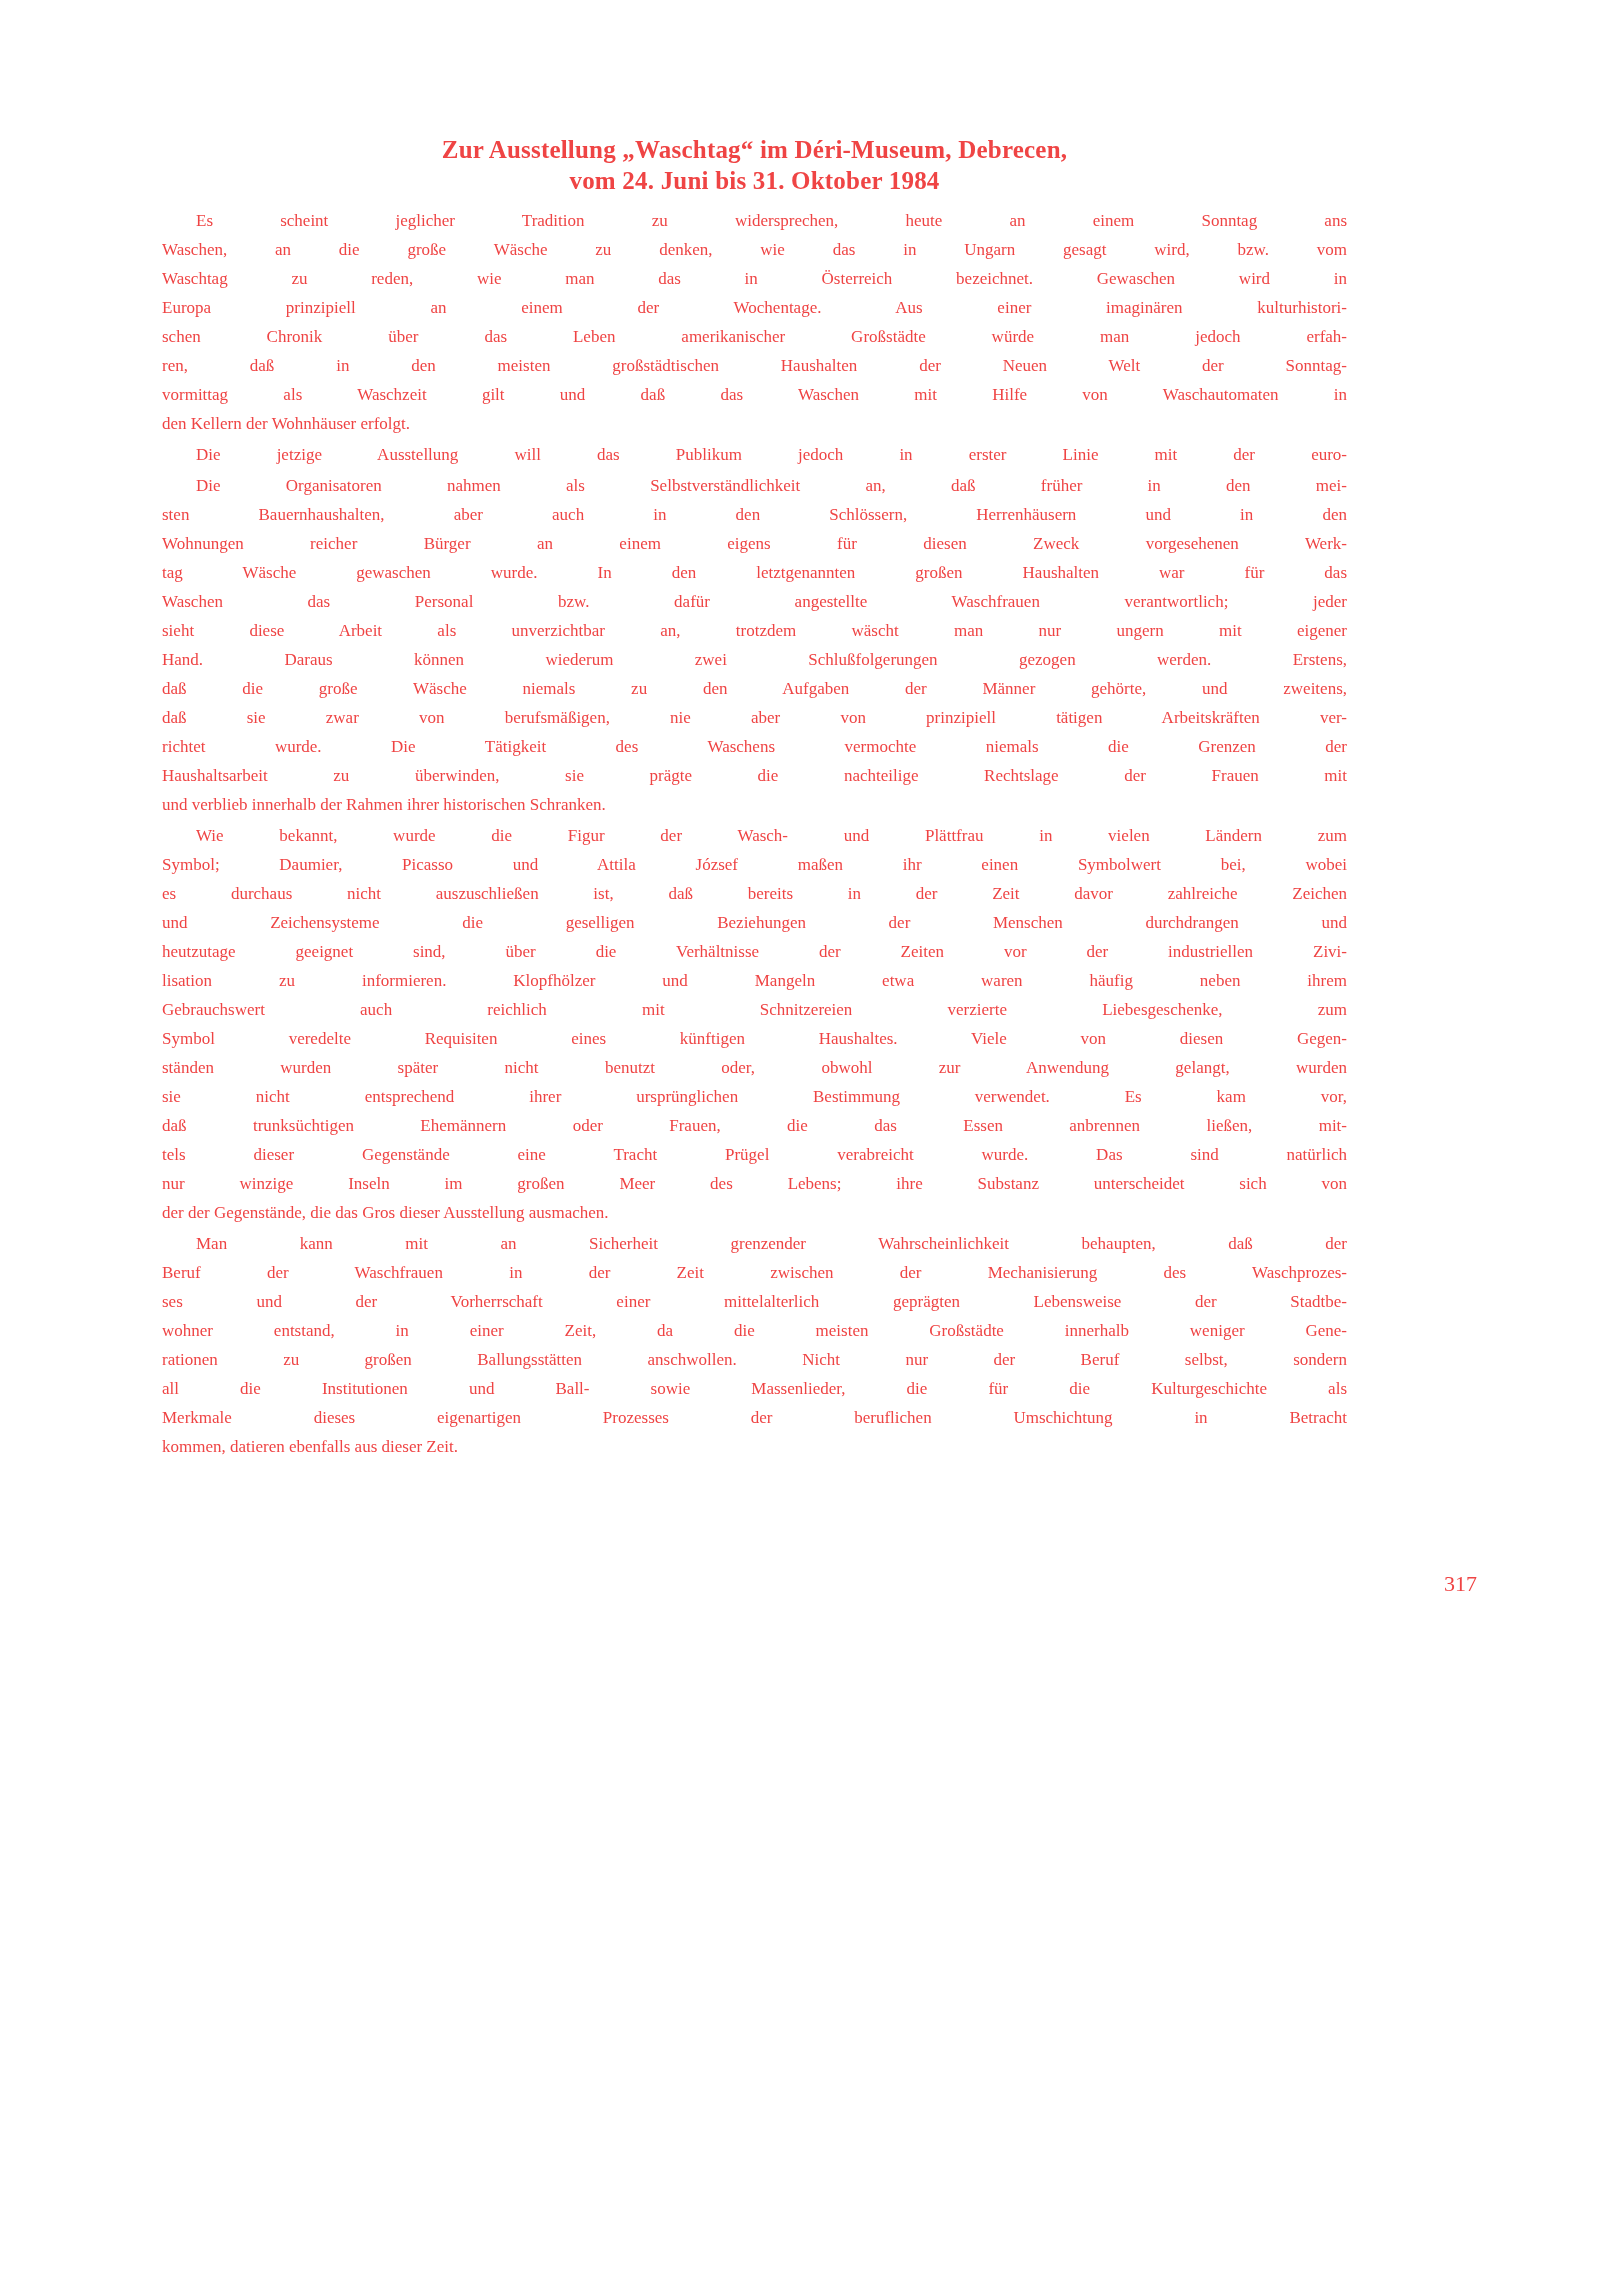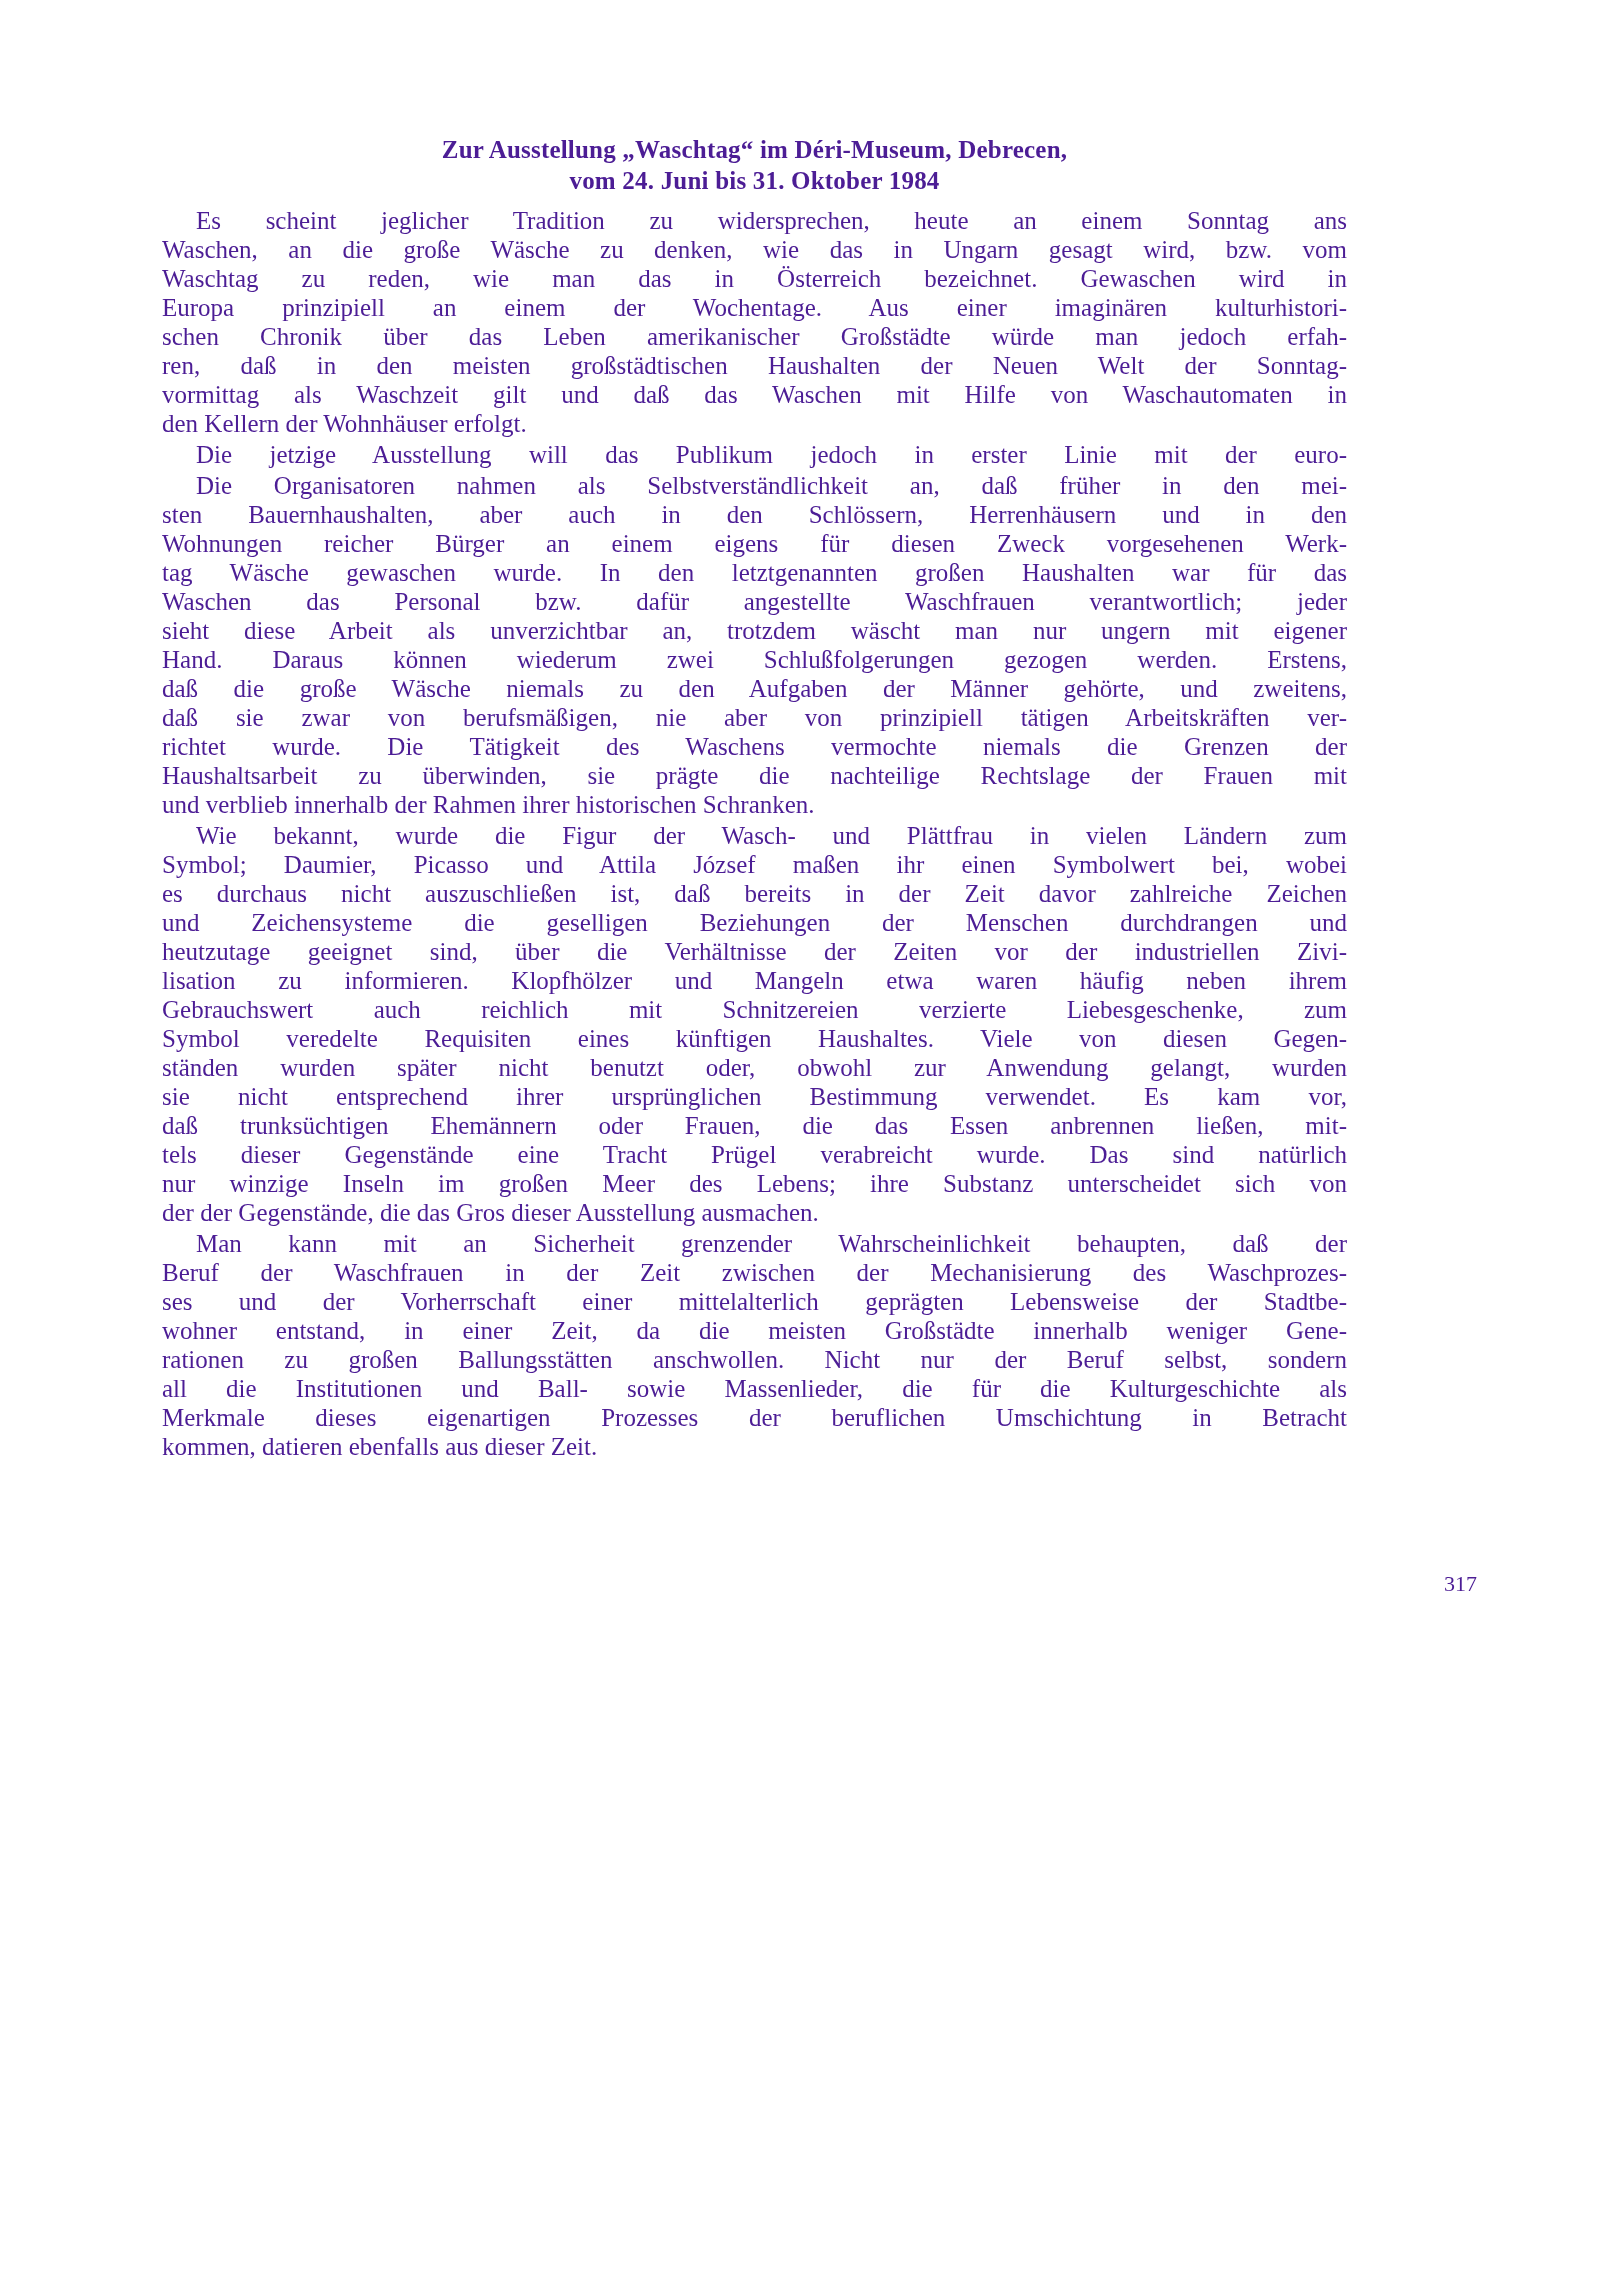--- a/index.html
+++ b/index.html
@@ -6,40 +6,40 @@
     margin: 0;
     padding: 0;
     background: #ffffff;
   }
   .page {
     position: relative;
     width: 1618px;
     height: 1684px;
     background: #ffffff;
     font-family: "Liberation Serif", "DejaVu Serif", serif;
-    color: #4c1d95;
+    color: #ef4444;
     overflow: hidden;
   }
   .title-block {
     position: absolute;
     top: 134px;
     left: 162px;
     width: 1185px;
     text-align: center;
     font-weight: bold;
     font-size: 25px;
     line-height: 31px;
     letter-spacing: 0.2px;
   }
   .body-text {
     position: absolute;
     top: 206px;
     left: 162px;
     width: 1185px;
-    font-size: 25px;
+    font-size: 17px;
     line-height: 29px;
   }
   .paragraph {
     margin: 0;
   }
   .paragraph + .paragraph {
     margin-top: 2px;
   }
   .line {
     text-align: justify;

